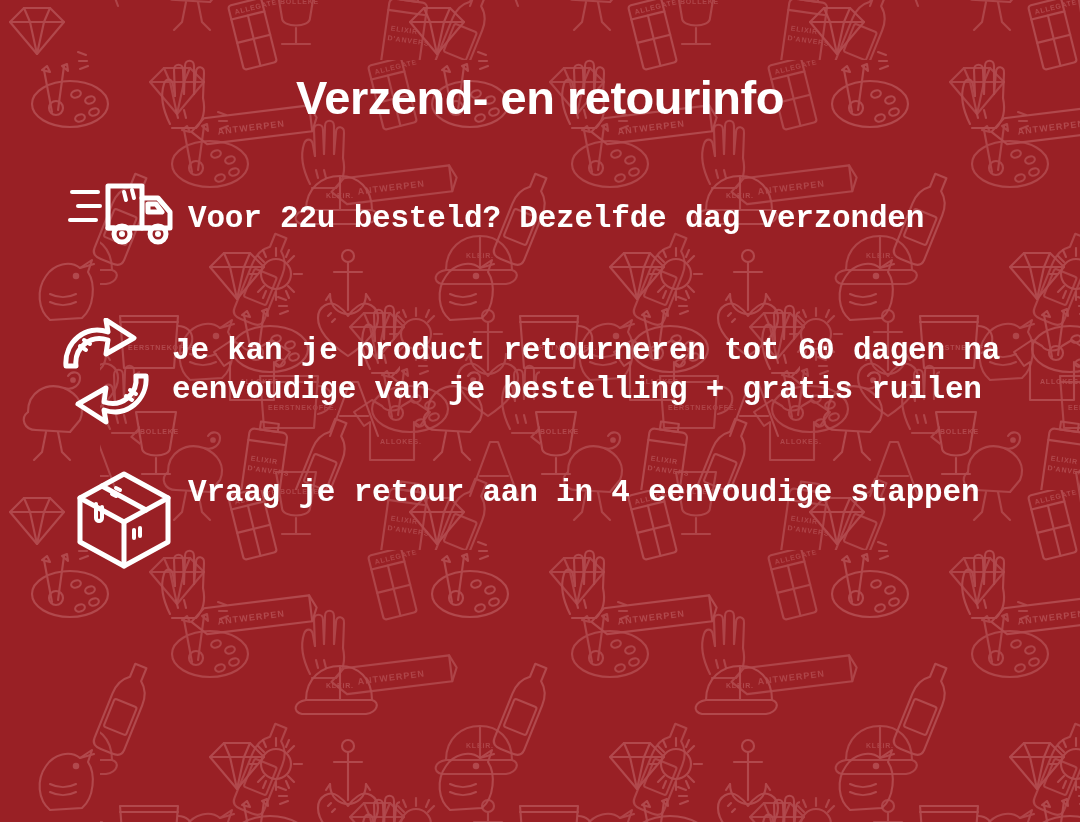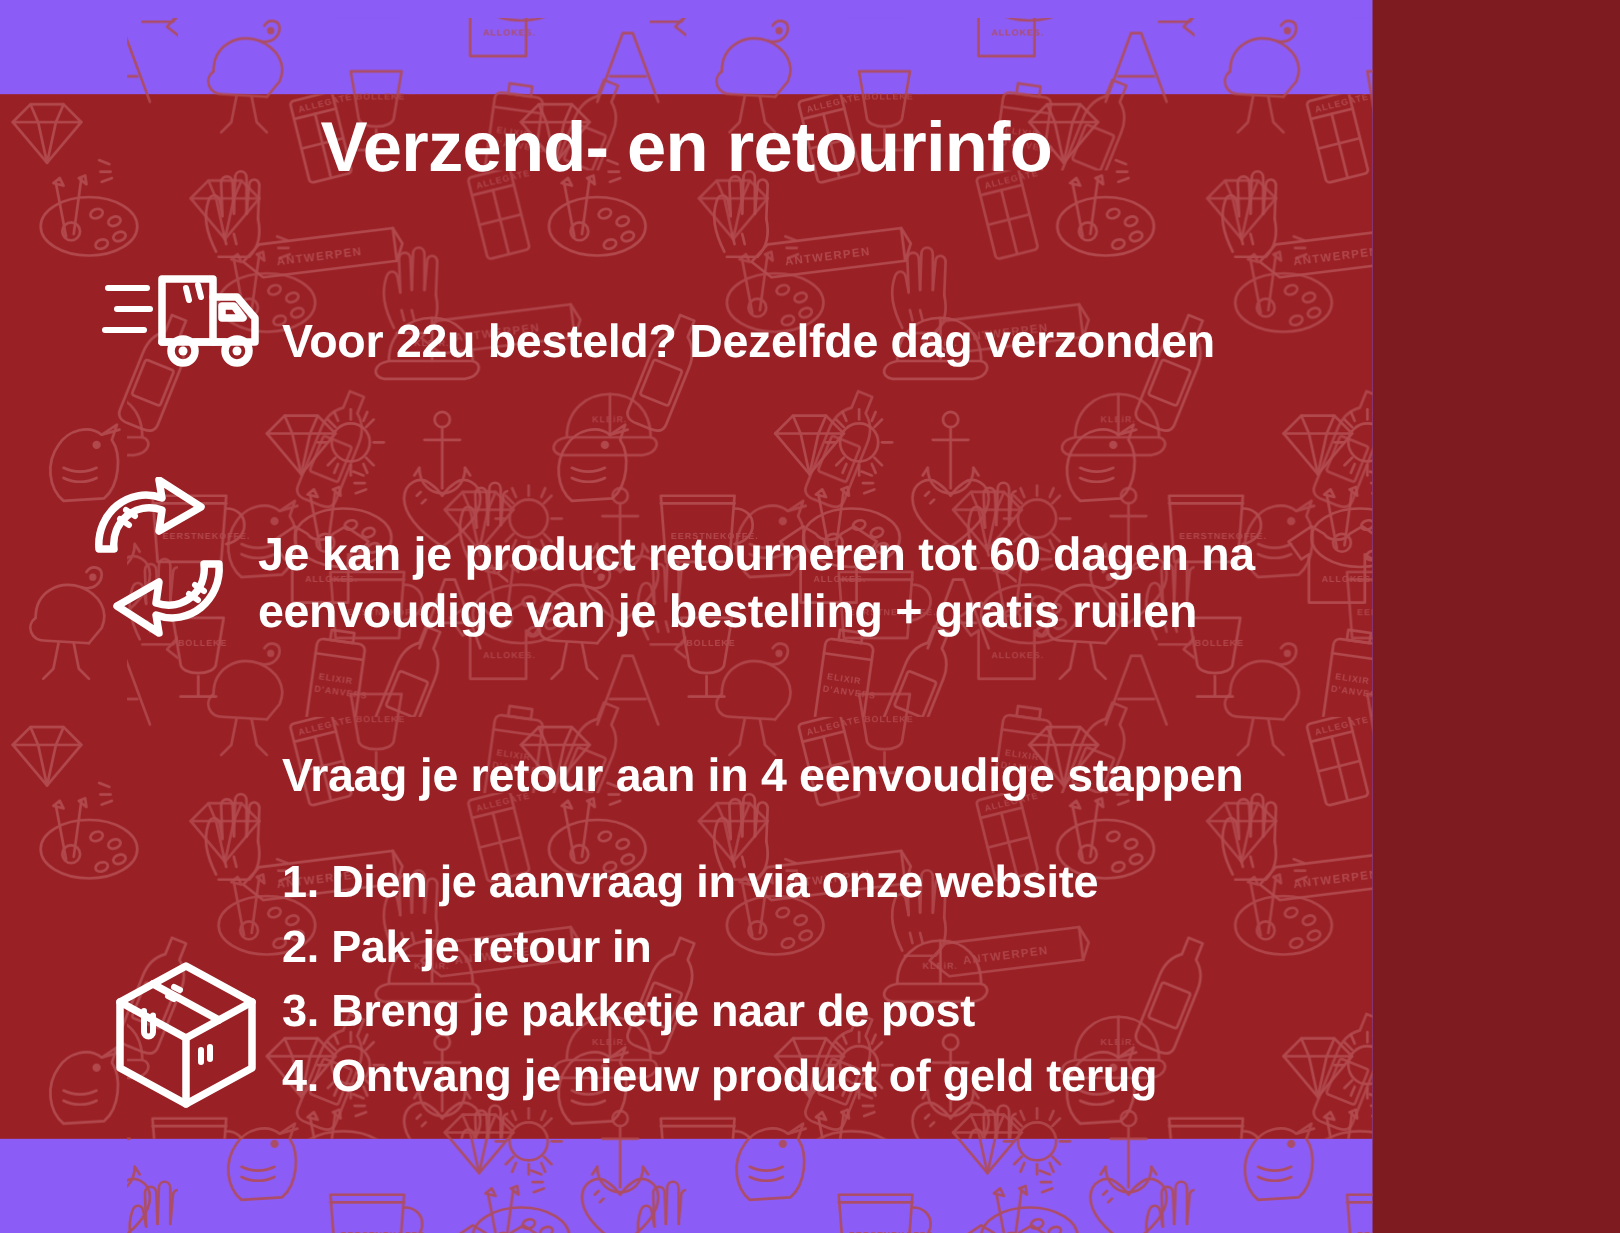--- a/index.html
+++ b/index.html
@@ -2,21 +2,21 @@
 <html><head>
 <meta charset="utf-8">
 <style>
   html, body {
     margin: 0;
     padding: 0;
     background: #7d1b20;
   }
   #page {
     position: relative;
-    width: 915px;
+    width: 1080px;
     height: 822px;
     overflow: hidden;
     background-color: #8b5cf6;
     font-family: "Liberation Sans", sans-serif;
   }
   
   #pattern-layer {
     position: absolute;
     inset: 0;
     z-index: 0;
@@ -66,25 +66,26 @@
     font-size: 47px;
     font-weight: 700;
     letter-spacing: -0.5px;
     line-height: 1.1;
     white-space: nowrap;
   }
 
   .info-row {
     position: absolute;
     display: flex;
-    align-items: flex-end;
+    align-items: flex-start;
+    font-family: Liberation Mono, monospace;
   }
   .row-shipping { top: 176px; left: 60px; }
   .row-returns  { top: 318px; left: 44px; }
-  .row-steps    { top: 490px; left: 60px; }
+  .row-steps    { top: 466px; left: 60px; }
 
   .row-icon {
     width: 128px;
     flex: 0 0 128px;
     display: flex;
     justify-content: center;
     align-items: flex-start;
   }
   .row-icon svg { display: block; }
   .ic {
@@ -373,23 +374,17 @@
             <path d="M24 38 L24 52 C24 56 30 56 30 52 L30 41"></path>
             <path d="M44 22 L48 24"></path>
               <path d="M40 28 L44 30"></path>
             <path d="M62 64 L62 72"></path>
               <path d="M68 62 L68 70"></path>
           </g>
         </svg>
       </div>
       <div>
         <div class="row-text">Vraag je retour aan in 4 eenvoudige stappen</div>
-        <ul class="steps-list">
-          <li>1. Dien je aanvraag in via onze website</li>
-          <li>2. Pak je retour in</li>
-          <li>3. Breng je pakketje naar de post</li>
-          <li>4. Ontvang je nieuw product of geld terug</li>
-        </ul>
       </div>
     </div>
 
   </div>
 </div>
 
 </body></html>

